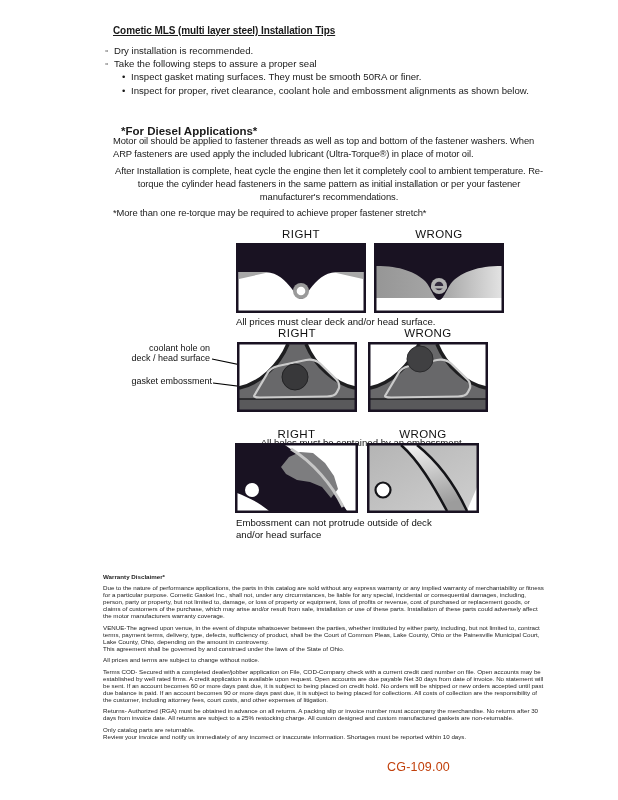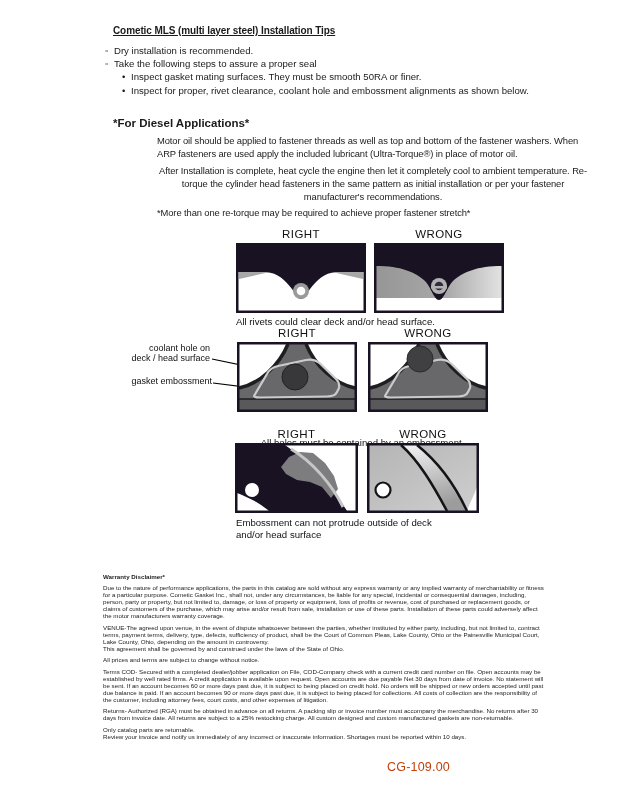--- a/index.html
+++ b/index.html
@@ -4,22 +4,22 @@
 <style>
   html,body{margin:0;padding:0;background:#e8e8e8;}
   #page{position:relative;width:618px;height:800px;background:#ffffff;margin:0 auto;
         font-family:"Liberation Sans",sans-serif;color:#1a1a1a;overflow:hidden;}
   .abs{position:absolute;}
   .title{left:113px;top:25px;font-size:10px;font-weight:bold;text-decoration:underline;letter-spacing:-0.1px;margin:0;}
   .bullets{left:105px;top:44px;width:460px;font-size:9.6px;line-height:13.2px;}
   .b{white-space:nowrap;}
   .b .mk{display:inline-block;width:9px;}
   .sub{padding-left:17px;}
-  .heading{left:113px;top:117px;font-size:11.5px;font-weight:bold;margin:0;}
-  .para{left:113px;width:432px;font-size:9.4px;line-height:13px;letter-spacing:-0.1px;margin-left:44px;}
+  .heading{left:113px;top:117px;font-size:11.5px;font-weight:bold;margin:8px;}
+  .para{left:113px;width:432px;font-size:9.4px;line-height:13px;letter-spacing:-0.1px;}
   .p1{top:134px;}
   .p2{top:164px;text-align:center;}
   .p3{top:206px;}
   .rw{font-size:11.5px;letter-spacing:0.4px;text-align:center;color:#111;}
   .cap{font-size:9.6px;color:#111;}
   .dbox{line-height:0;}
   .callout{font-size:9px;line-height:10px;text-align:right;color:#111;}
   .cl1{left:100px;width:110px;top:343px;}
   .cl2{left:98px;width:114px;top:376px;}
   .disc{left:103px;top:573px;width:444px;font-size:6.2px;line-height:7px;color:#222;letter-spacing:0;}
@@ -73,21 +73,21 @@
       </defs>
       <rect x="0" y="0" width="130" height="70" fill="#ffffff"></rect>
       <rect x="2" y="23" width="126" height="32" fill="url(#gw1)"></rect>
       <path d="M2,2 H128 V23 C103,23 89,29 79,38 C73,44 70,57 65,57 C60,57 57,44 51,38 C41,29 27,23 2,23 Z" fill="#191222"></path>
       <circle cx="65" cy="43" r="8" fill="#b2b2b2"></circle>
       <circle cx="65" cy="43" r="4.3" fill="#332c3e"></circle>
       <rect x="57" y="43" width="16" height="2.5" fill="#b2b2b2"></rect>
       <rect x="1.25" y="1.25" width="127.5" height="67.5" fill="none" stroke="#191222" stroke-width="2.5"></rect>
     </svg>
   </div>
-  <div class="abs cap" style="left:236px;top:316px;">All rivets could clear deck and/or head surface.</div>
+  <div class="abs cap" style="left:236px;top:316px;">All prices must clear deck and/or head surface.</div>
 
   <div class="abs rw" style="left:237px;top:327px;width:120px;">RIGHT</div>
   <div class="abs rw" style="left:368px;top:327px;width:120px;">WRONG</div>
 
   <div class="abs callout cl1">
     <div>coolant hole on</div>
     <div>deck / head surface</div>
   </div>
   <div class="abs callout cl2">gasket embossment</div>
 

